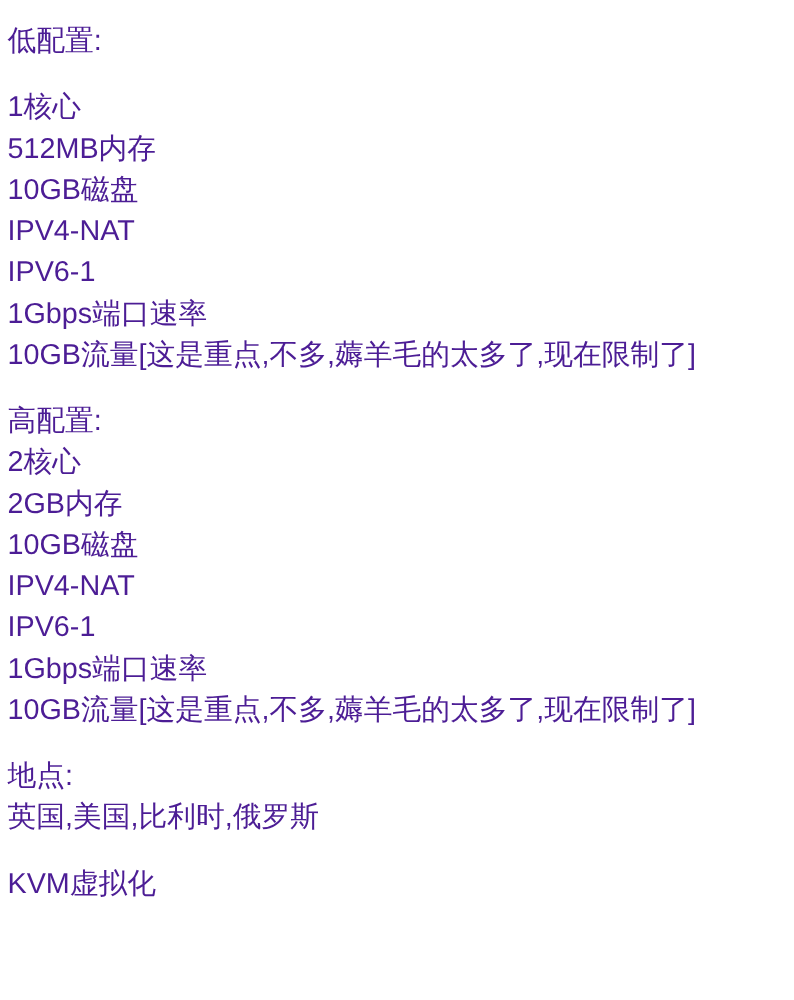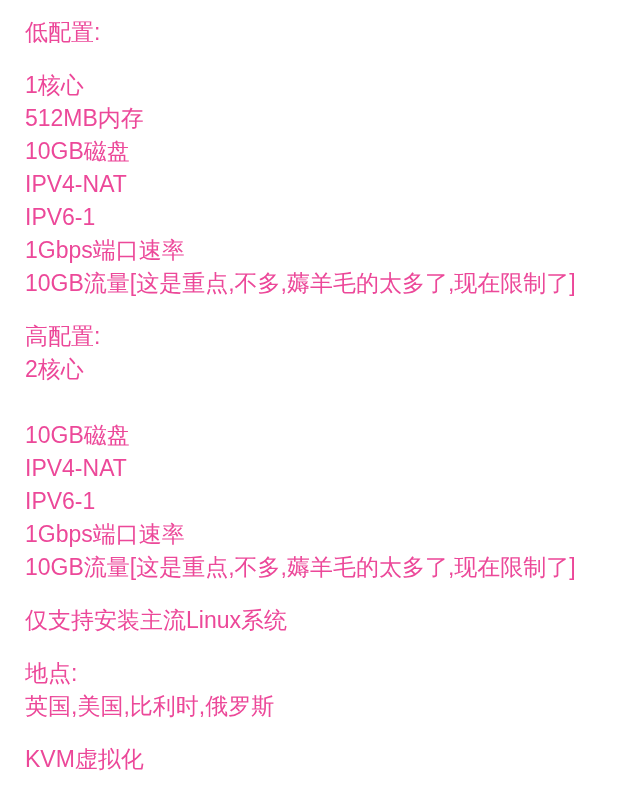--- a/index.html
+++ b/index.html
@@ -9,46 +9,45 @@
   }
   body {
     width: 635px;
     height: 800px;
     overflow: hidden;
   }
   .doc {
     box-sizing: border-box;
     width: 635px;
     height: 800px;
-    padding: 16px 13px 0 25px;
+    padding: 16px 13px 0 6px;
     font-family: "Liberation Sans", "DejaVu Sans", sans-serif;
     font-size: 23px;
     line-height: 33px;
-    color: #ec4899;
+    color: #4c1d95;
     font-weight: 400;
     letter-spacing: 0;
     white-space: nowrap;
   }
   .doc p {
     margin: 20px 0;
   }
   .doc p:first-child {
     margin-top: 0;
   }
 </style>
 </head>
 <body>
 
 <div class="doc">
 
   <p><span>低配置:</span></p>
 
   <p><span>1核心</span><br><span>512MB内存</span><br><span>10GB磁盘</span><br><span>IPV4-NAT</span><br><span>IPV6-1</span><br><span>1Gbps端口速率</span><br><span>10GB流量[这是重点,不多,薅羊毛的太多了,现在限制了]</span></p>
 
-  <p><span>高配置:</span><br><span>2核心</span><br><br><span>10GB磁盘</span><br><span>IPV4-NAT</span><br><span>IPV6-1</span><br><span>1Gbps端口速率</span><br><span>10GB流量[这是重点,不多,薅羊毛的太多了,现在限制了]</span></p>
+  <p><span>高配置:</span><br><span>2核心</span><br><span>2GB内存</span><br><span>10GB磁盘</span><br><span>IPV4-NAT</span><br><span>IPV6-1</span><br><span>1Gbps端口速率</span><br><span>10GB流量[这是重点,不多,薅羊毛的太多了,现在限制了]</span></p>
 
-  <p><span>仅支持安装主流Linux系统</span></p>
 
   <p><span>地点:</span><br><span>英国,美国,比利时,俄罗斯</span></p>
 
   <p><span>KVM虚拟化</span></p>
 
 </div>
 
 </body></html>

